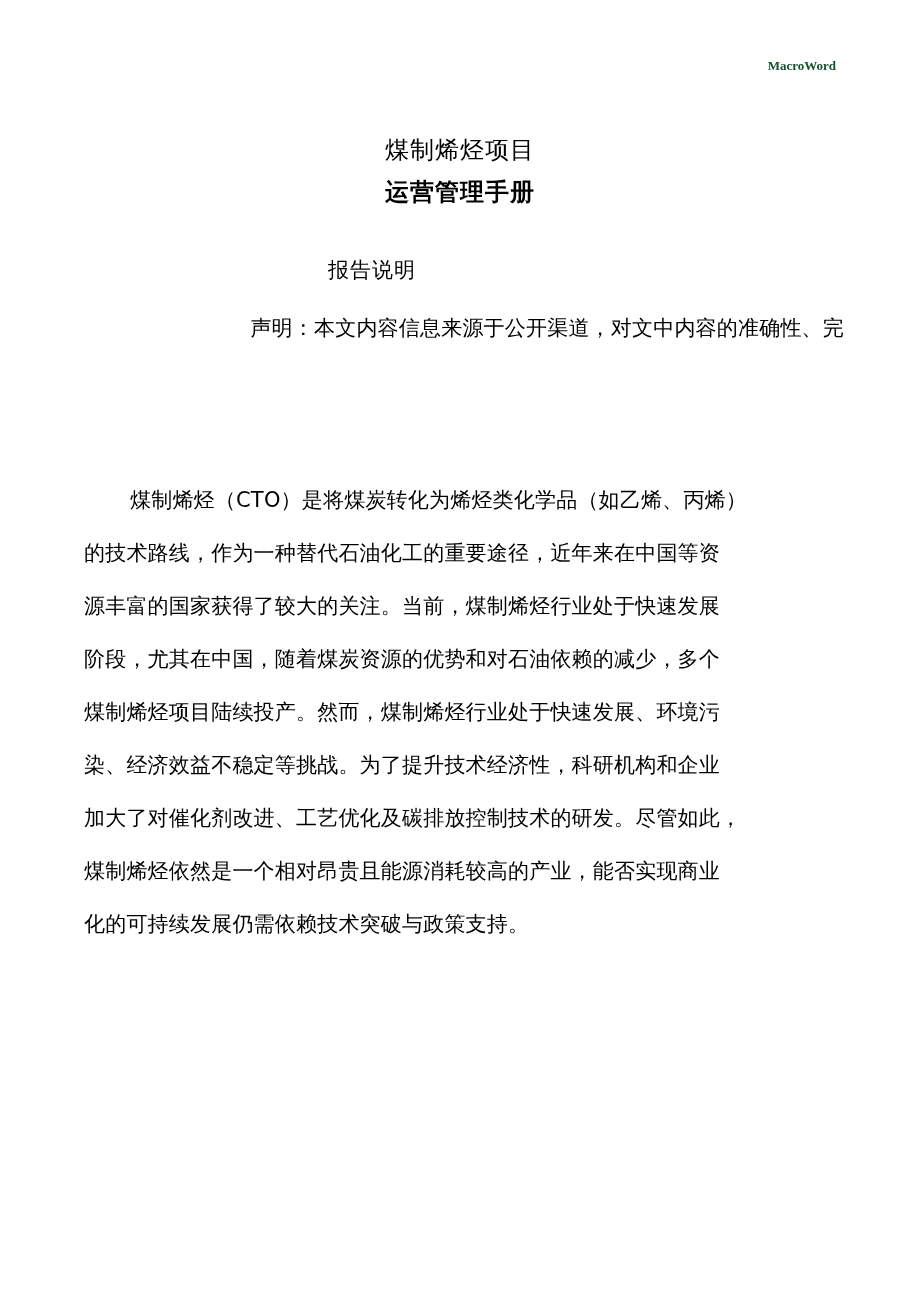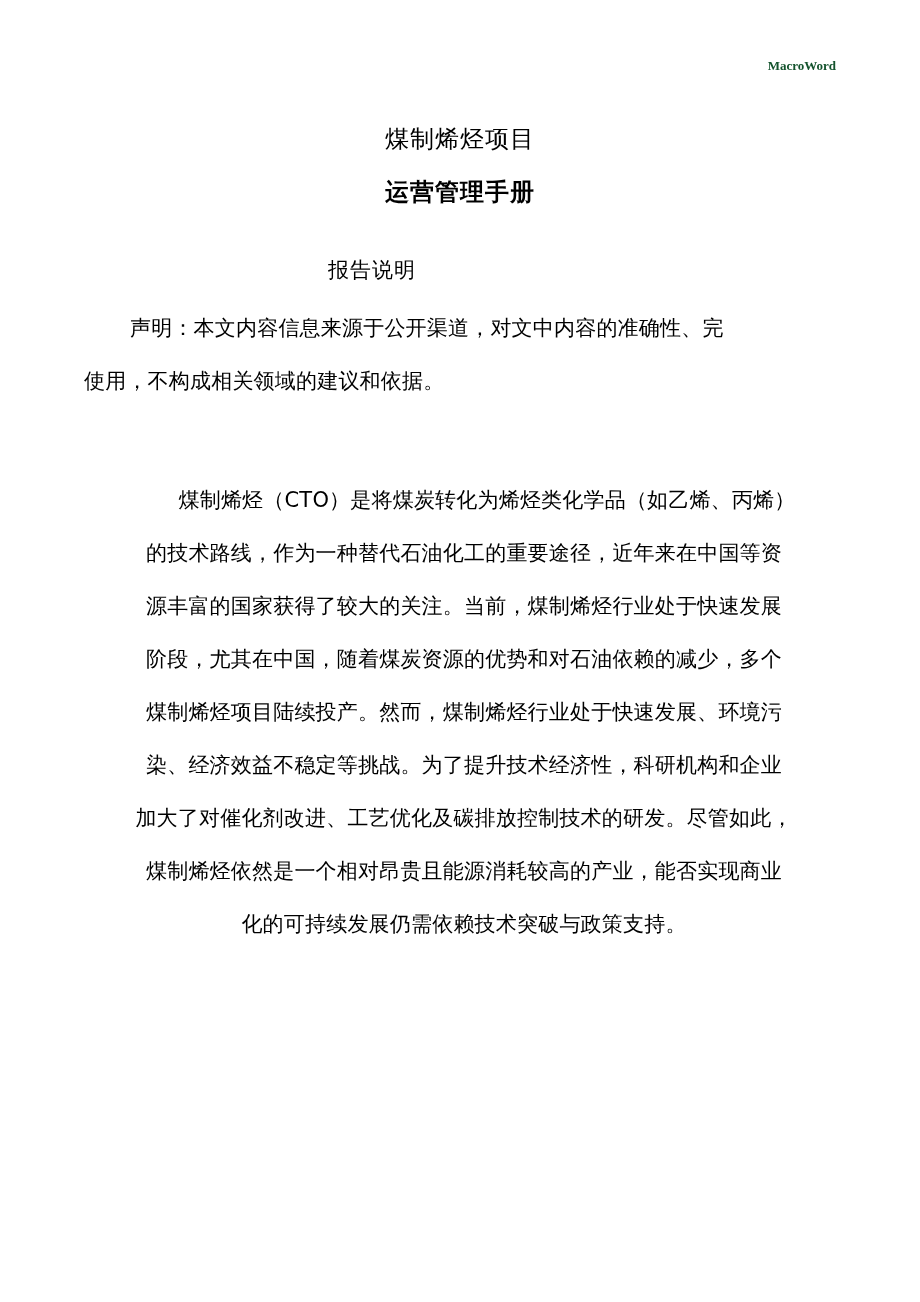--- a/index.html
+++ b/index.html
@@ -25,21 +25,21 @@
       color: #14532d;
     }
     .title {
       position: absolute;
       left: 0;
       width: 920px;
       text-align: center;
       font-size: 24px;
       letter-spacing: 1px;
     }
-    .title.line1 { top: 123px; }
+    .title.line1 { top: 134px; }
     .title.line2 { top: 176px; font-weight: bold; }
     .section-title {
       position: absolute;
       top: 256px;
       left: 0;
       width: 744px;
       text-align: center;
       font-size: 21px;
       letter-spacing: 1px;
     }
@@ -51,36 +51,35 @@
       font-size: 21px;
     }
     .para .line {
       display: block;
       height: 53px;
       line-height: 53px;
       white-space: nowrap;
       letter-spacing: 0.2px;
     }
     .para .line.indent { padding-left: 46px; }
-    .para.p1 { top: 302px; }
-    .para.p2 { top: 474px; text-align: center; }
+    .para.p1 { top: 302px; text-align: right; }
+    .para.p2 { top: 474px; }
   </style>
 </head>
 <body>
 
 <div class="header-brand">MacroWord</div>
 
 <div class="title line1">煤制烯烃项目</div>
 <div class="title line2">运营管理手册</div>
 
 <div class="section-title">报告说明</div>
 
 <div class="para p1">
   <span class="line indent">声明：本文内容信息来源于公开渠道，对文中内容的准确性、完</span>
-  <span class="line">使用，不构成相关领域的建议和依据。</span>
 </div>
 
 <div class="para p2">
   <span class="line indent">煤制烯烃（CTO）是将煤炭转化为烯烃类化学品（如乙烯、丙烯）</span>
   <span class="line">的技术路线，作为一种替代石油化工的重要途径，近年来在中国等资</span>
   <span class="line">源丰富的国家获得了较大的关注。当前，煤制烯烃行业处于快速发展</span>
   <span class="line">阶段，尤其在中国，随着煤炭资源的优势和对石油依赖的减少，多个</span>
   <span class="line">煤制烯烃项目陆续投产。然而，煤制烯烃行业处于快速发展、环境污</span>
   <span class="line">染、经济效益不稳定等挑战。为了提升技术经济性，科研机构和企业</span>
   <span class="line">加大了对催化剂改进、工艺优化及碳排放控制技术的研发。尽管如此，</span>

